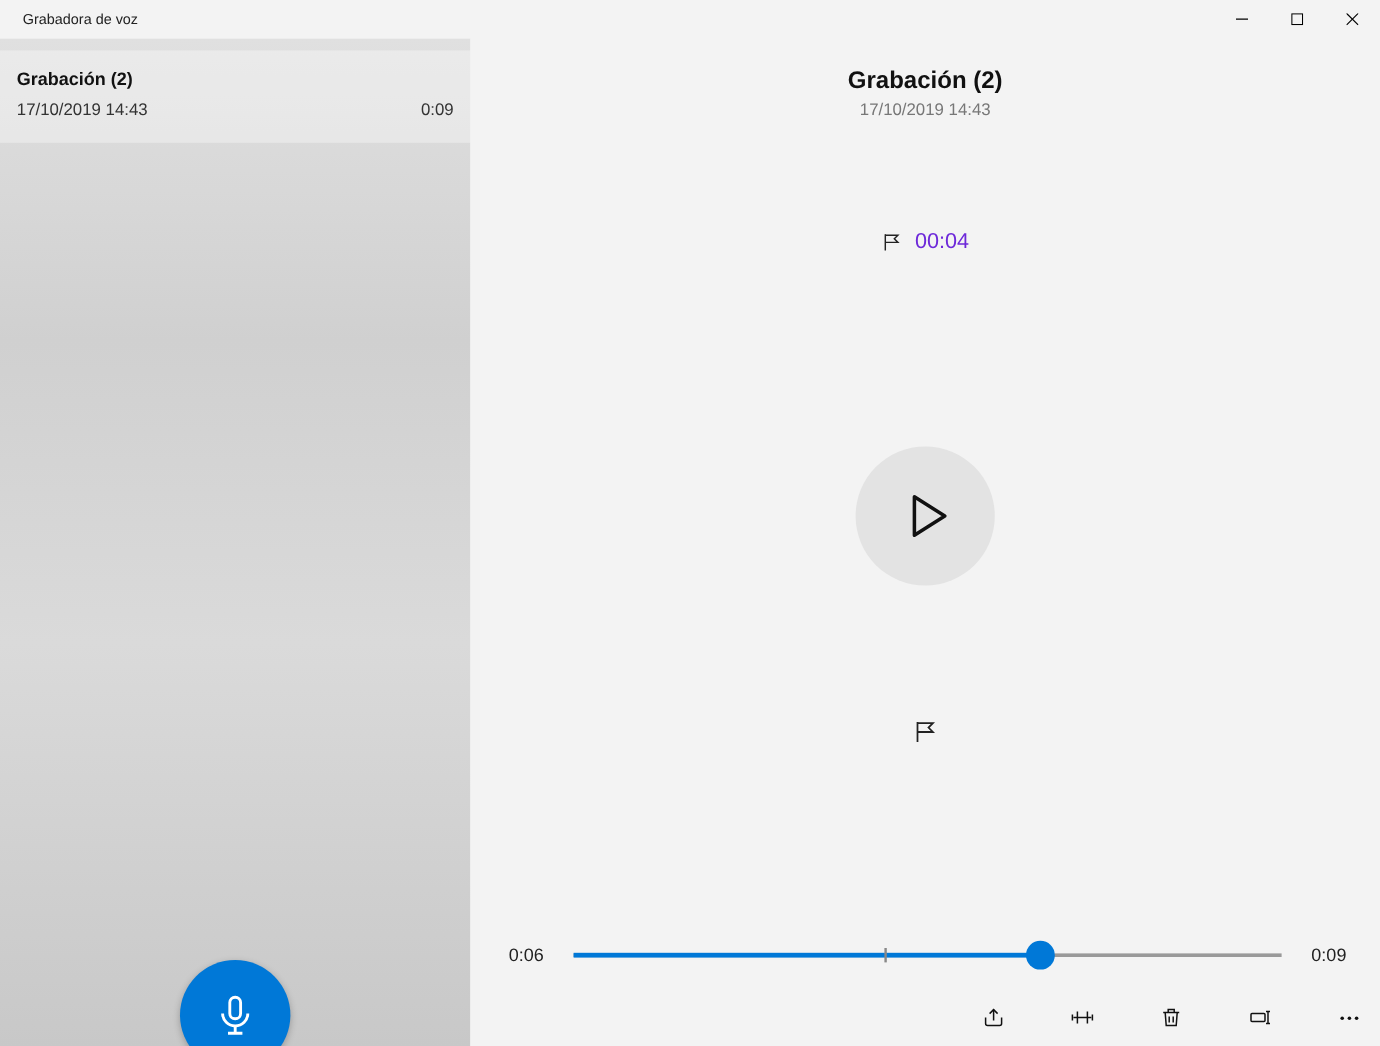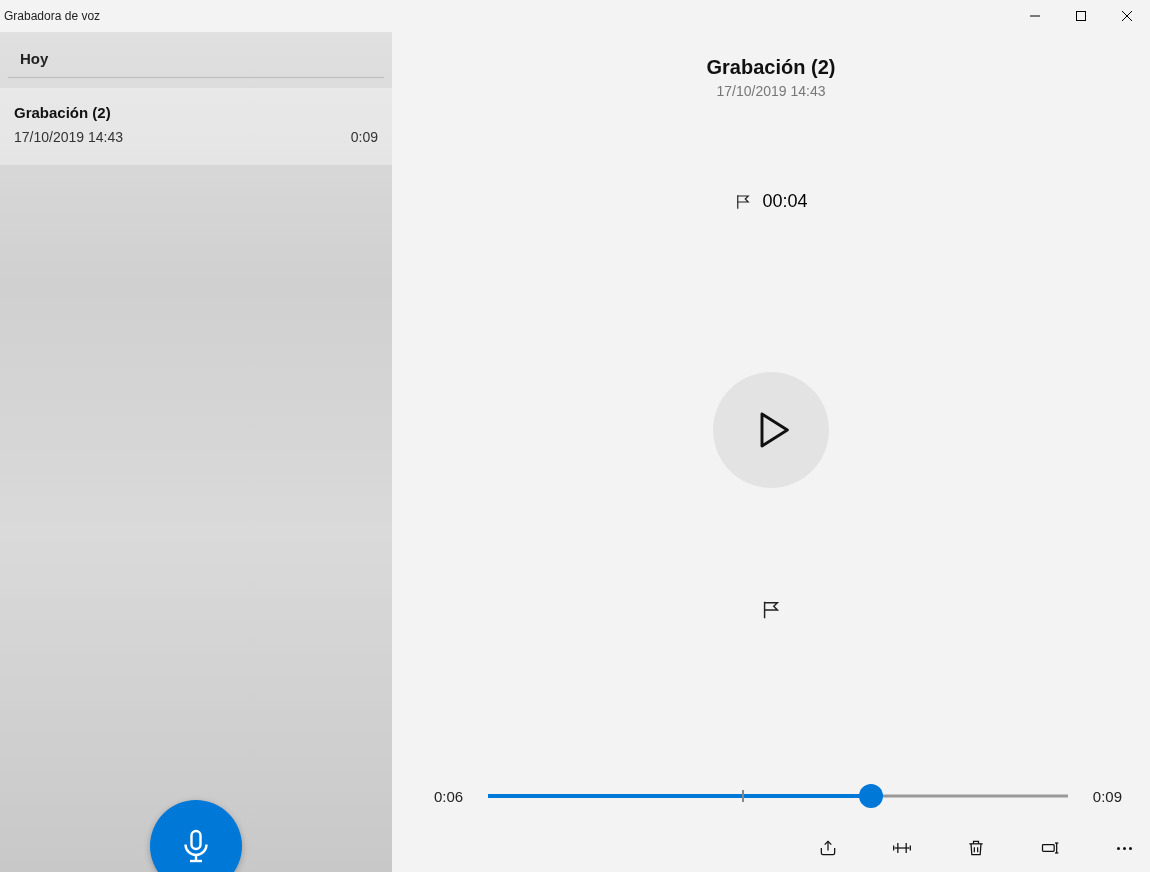--- a/index.html
+++ b/index.html
@@ -14,21 +14,21 @@
       display: flex;
       flex-direction: column;
       background: #f3f3f3;
       overflow: hidden;
     }
     .titlebar {
       height: 32px;
       display: flex;
       align-items: center;
       justify-content: space-between;
-      padding-left: 4px;
+      padding-left: 19px;
       background: transparent;
     }
     .titlebar-title {
       font-size: 12px;
       color: #222;
     }
     .window-controls {
       display: flex;
       height: 32px;
     }
@@ -126,21 +126,21 @@
     .current-date {
       margin-top: 4px;
       font-size: 14px;
       color: #777;
     }
     .marker-row {
       margin-top: 92px;
       display: flex;
       align-items: center;
       font-size: 18px;
-      color: #000000;
+      color: #6d28d9;
       gap: 10px;
     }
     .marker-row svg {
       width: 18px;
       height: 18px;
     }
     .play-button {
       margin-top: 160px;
       width: 116px;
       height: 116px;
@@ -169,21 +169,21 @@
       justify-content: center;
       cursor: pointer;
     }
     .add-marker-button svg {
       width: 22px;
       height: 22px;
     }
     .slider-area {
       position: absolute;
       bottom: 62px;
-      left: 14px;
+      left: 4px;
       right: 0;
       padding: 0 28px;
       display: flex;
       align-items: center;
       gap: 18px;
     }
     .slider-time {
       font-size: 15px;
       color: #222;
       min-width: 36px;
@@ -289,21 +289,20 @@
       <svg viewBox="0 0 10 10">
           <line x1="0" y1="0" x2="10" y2="10" stroke="#000" stroke-width="1"></line>
           <line x1="10" y1="0" x2="0" y2="10" stroke="#000" stroke-width="1"></line>
         </svg>
     </div>
   </div>
 </div>
 
 <div class="content">
   <div class="sidebar">
-    <div class="section-header">Hoy</div>
     <div class="recording-list">
       <div class="recording-item selected">
         <div class="recording-item-title">Grabación (2)</div>
         <div class="recording-item-row">
           <span>17/10/2019 14:43</span>
           <span>0:09</span>
         </div>
       </div>
     </div>
     <div class="record-button">

